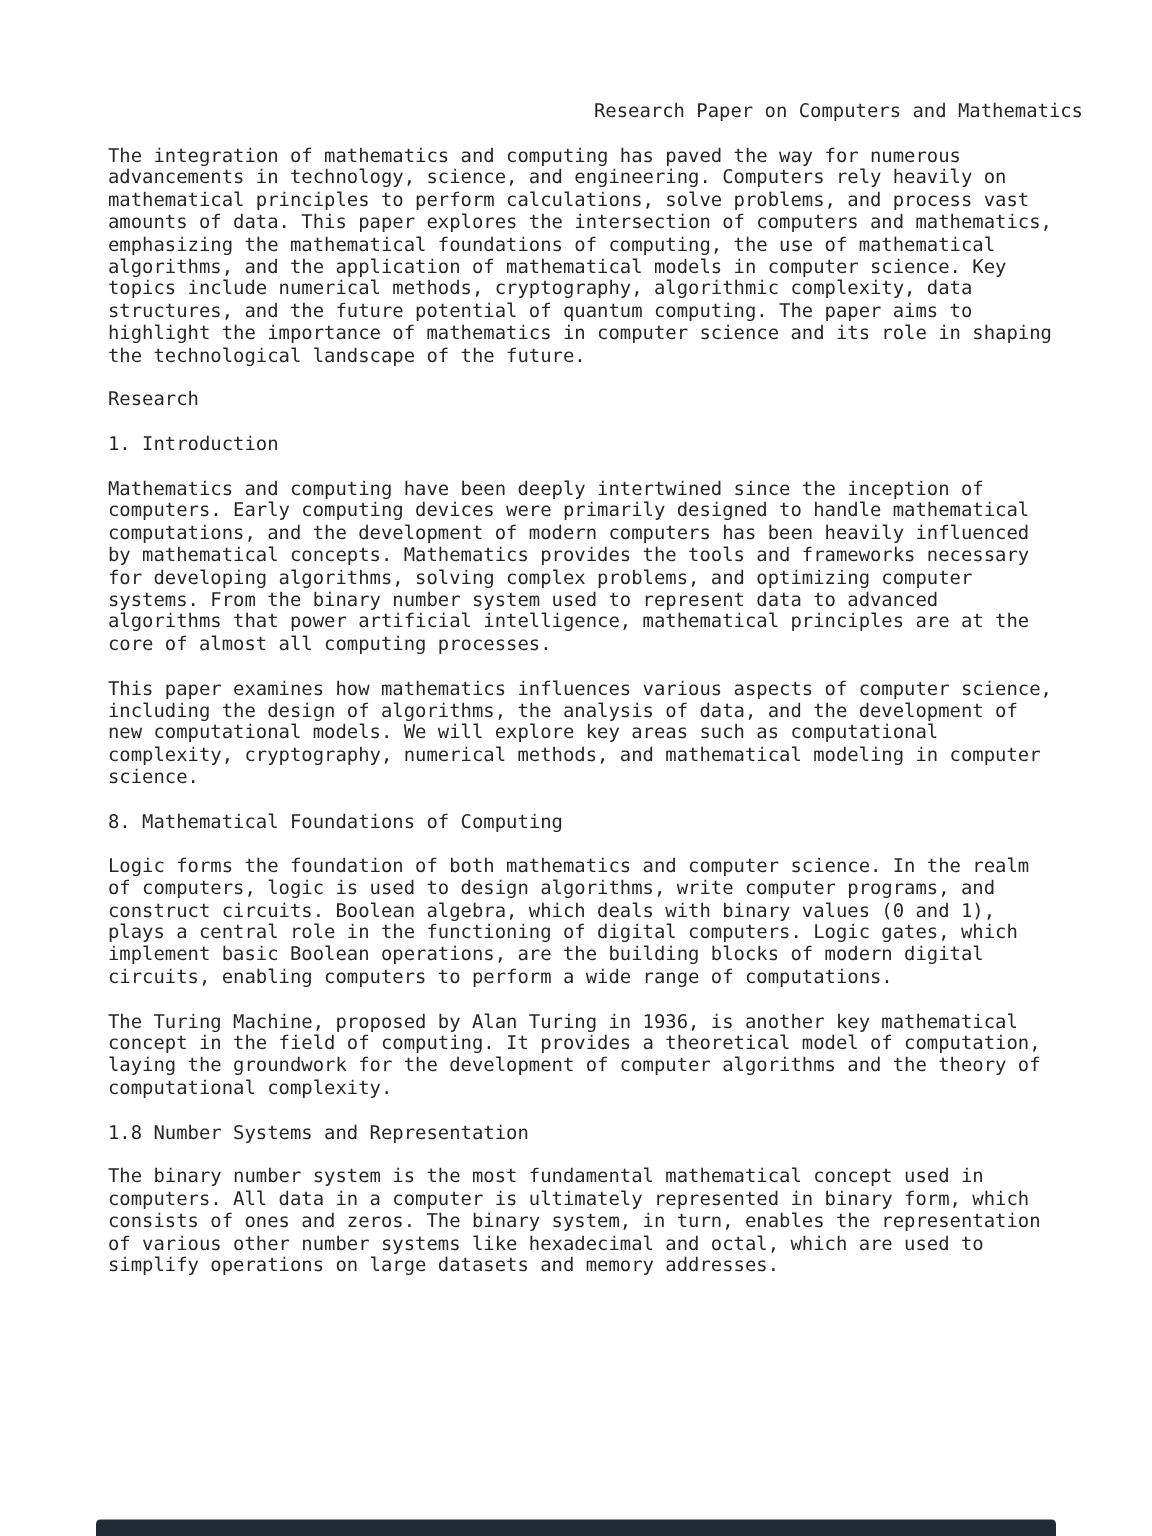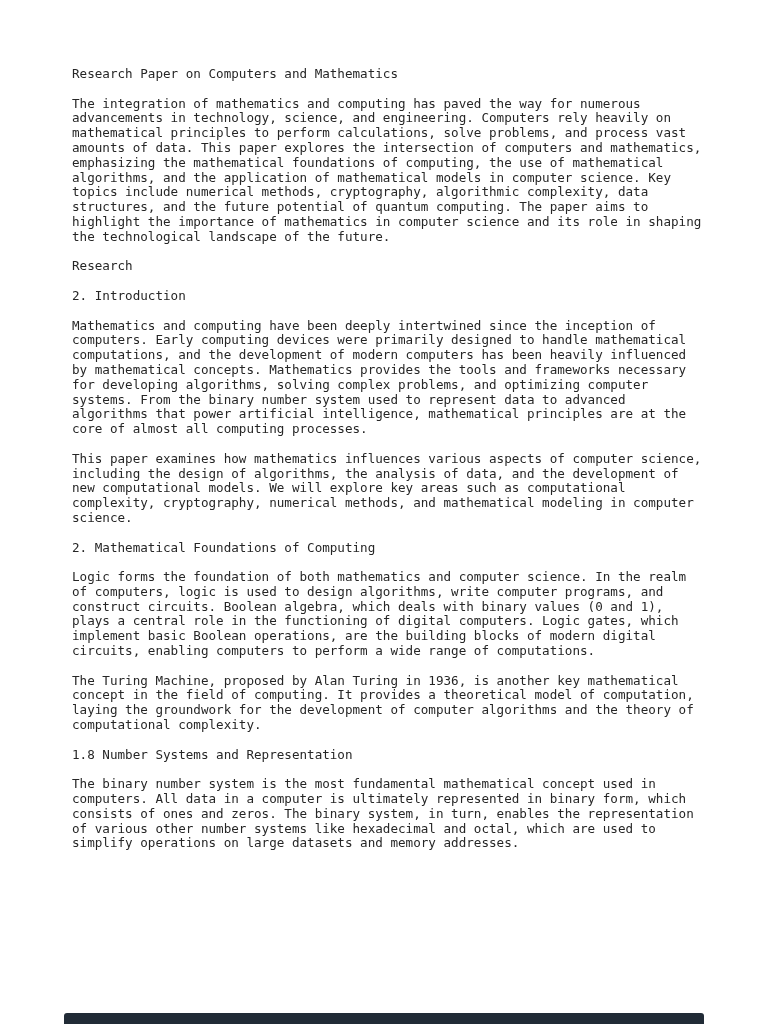--- a/index.html
+++ b/index.html
@@ -23,20 +23,21 @@
     line-height: 14.8px;
     color: #262626;
   }
   .block {
     white-space: pre-wrap;
     margin: 14.8px 0 0 0;
   }
   .block:first-child,
   .block.tight {
     margin-top: 0;
+    text-align: right;
   }
   .viewer-toolbar {
     position: absolute;
     left: 64px;
     width: 640px;
     bottom: 0;
     height: 11px;
     background: #212b36;
     border-radius: 3px 3px 0 0;
   }
@@ -50,35 +51,35 @@
 advancements in technology, science, and engineering. Computers rely heavily on
 mathematical principles to perform calculations, solve problems, and process vast
 amounts of data. This paper explores the intersection of computers and mathematics,
 emphasizing the mathematical foundations of computing, the use of mathematical
 algorithms, and the application of mathematical models in computer science. Key
 topics include numerical methods, cryptography, algorithmic complexity, data
 structures, and the future potential of quantum computing. The paper aims to
 highlight the importance of mathematics in computer science and its role in shaping
 the technological landscape of the future.</div>
   <div class="block">Research</div>
-  <div class="block">2. Introduction</div>
+  <div class="block">1. Introduction</div>
   <div class="block">Mathematics and computing have been deeply intertwined since the inception of
 computers. Early computing devices were primarily designed to handle mathematical
 computations, and the development of modern computers has been heavily influenced
 by mathematical concepts. Mathematics provides the tools and frameworks necessary
 for developing algorithms, solving complex problems, and optimizing computer
 systems. From the binary number system used to represent data to advanced
 algorithms that power artificial intelligence, mathematical principles are at the
 core of almost all computing processes.</div>
   <div class="block">This paper examines how mathematics influences various aspects of computer science,
 including the design of algorithms, the analysis of data, and the development of
 new computational models. We will explore key areas such as computational
 complexity, cryptography, numerical methods, and mathematical modeling in computer
 science.</div>
-  <div class="block">2. Mathematical Foundations of Computing</div>
+  <div class="block">8. Mathematical Foundations of Computing</div>
   <div class="block">Logic forms the foundation of both mathematics and computer science. In the realm
 of computers, logic is used to design algorithms, write computer programs, and
 construct circuits. Boolean algebra, which deals with binary values (0 and 1),
 plays a central role in the functioning of digital computers. Logic gates, which
 implement basic Boolean operations, are the building blocks of modern digital
 circuits, enabling computers to perform a wide range of computations.</div>
   <div class="block">The Turing Machine, proposed by Alan Turing in 1936, is another key mathematical
 concept in the field of computing. It provides a theoretical model of computation,
 laying the groundwork for the development of computer algorithms and the theory of
 computational complexity.</div>

